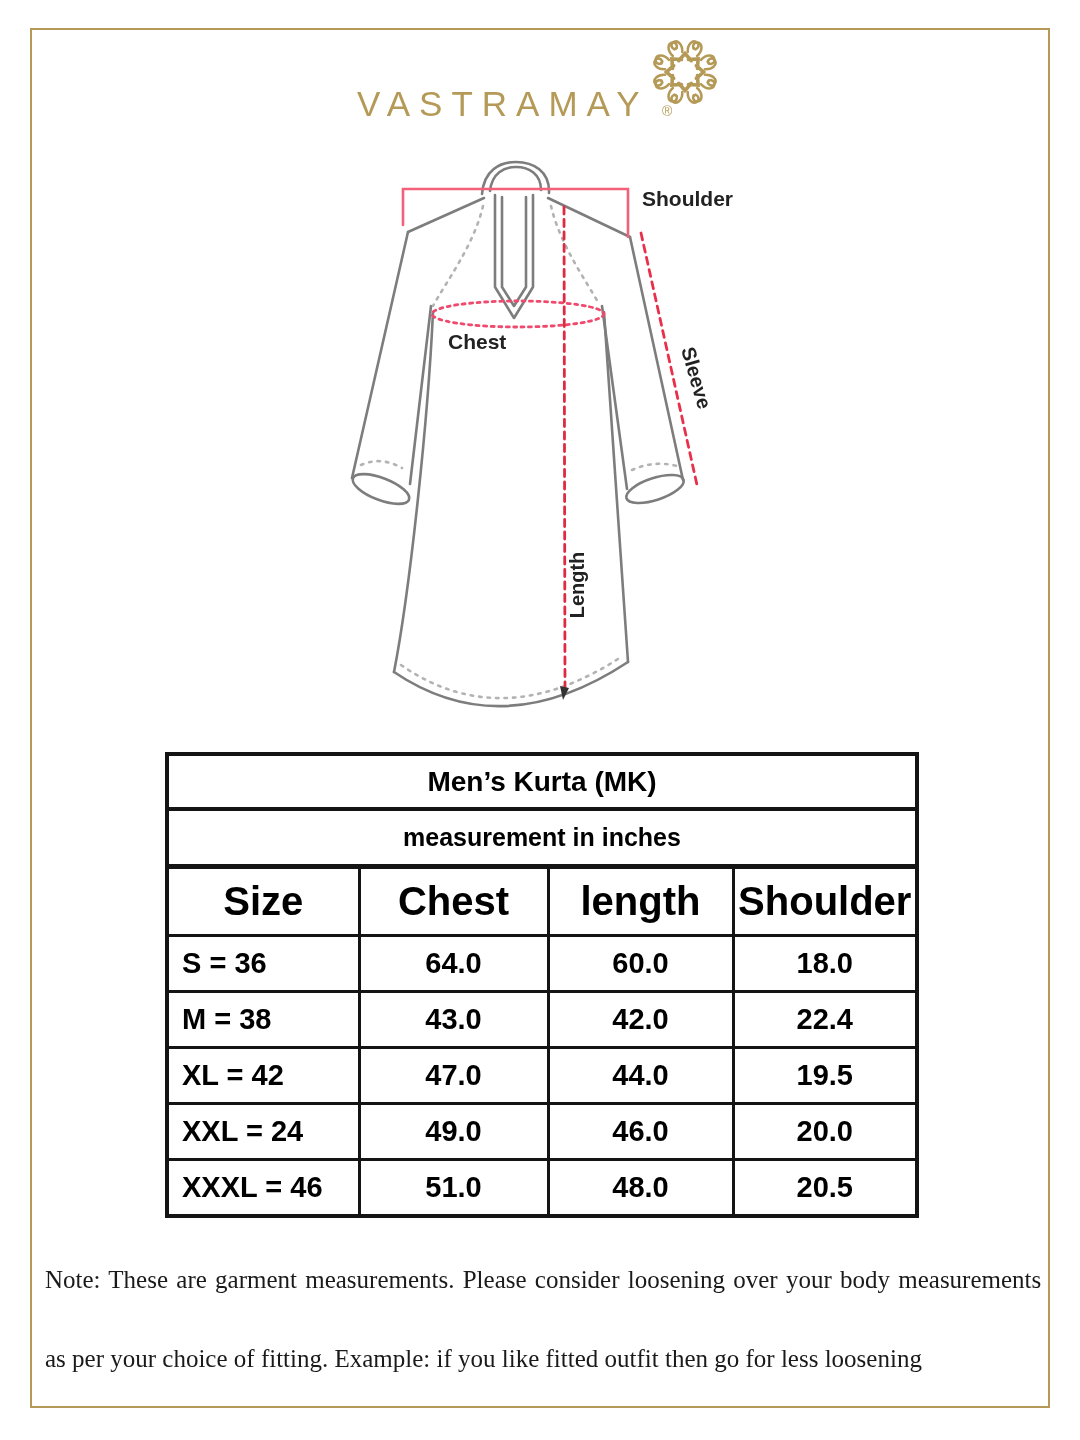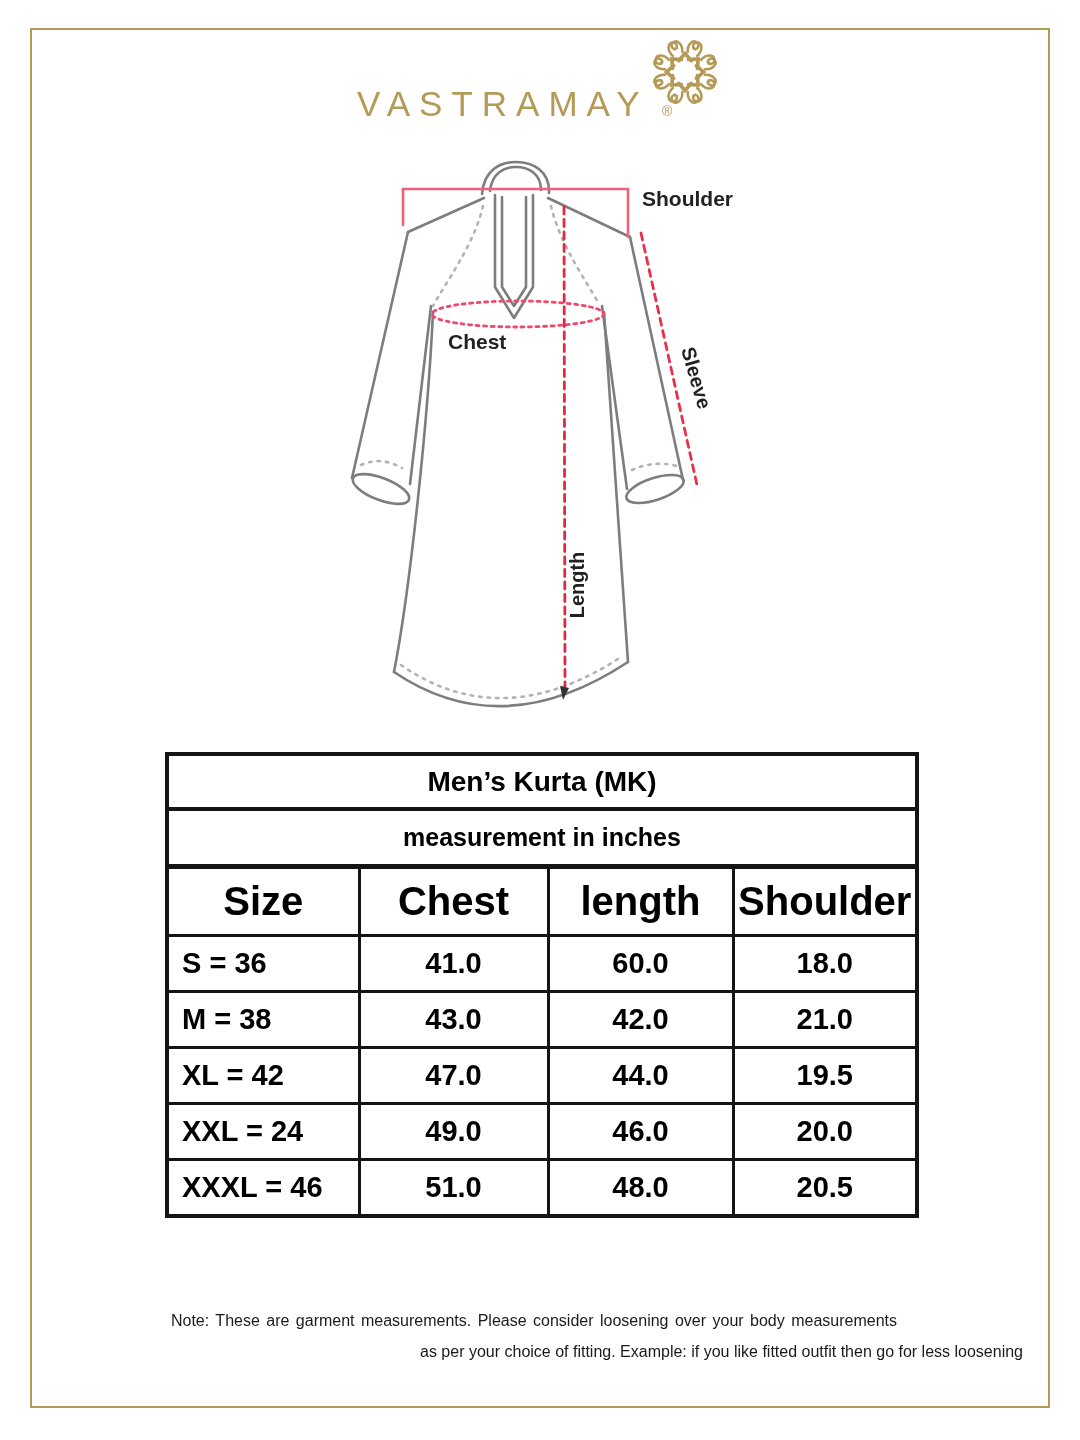--- a/index.html
+++ b/index.html
@@ -37,25 +37,25 @@
     border:4px solid #141414;
   }
   .size-table th, .size-table td { border:3px solid #141414; text-align:center; padding:0; }
   .row-title td    { height:51px; font-size:28px; border-bottom-width:4px; }
   .row-subtitle td { height:53px; font-size:25px; border-bottom-width:5px; }
   .row-header th   { height:65px; font-size:40px; }
   .row-data td     { height:53px; font-size:29px; }
   .row-data td.c-size { text-align:left; padding-left:13px; }
   
   .note {
-    position:absolute; left:45px; top:1305px; width:978px;
-    font-size:16px; line-height:31px; color:#1a1a1a;
+    position:absolute; left:45px; top:1264px; width:978px;
+    font-size:25px; line-height:31px; color:#1a1a1a;font-family:Liberation Serif, serif;
   }
   .note-l1 { text-align:center; white-space:nowrap; word-spacing:2px; }
-  .note-l2 { text-align:right;  white-space:nowrap; }
+  .note-l2 {  white-space:nowrap;margin-top:48px; }
 </style>
 </head>
 <body>
 
 <div class="page">
 
   <div class="frame"></div>
 
   <div>
     <span class="logo-text">VASTRAMAY</span>
@@ -164,29 +164,29 @@
         <td colspan="4">measurement in inches</td>
       </tr>
       <tr class="row-header">
         <th>Size</th>
         <th>Chest</th>
         <th>length</th>
         <th>Shoulder</th>
       </tr>
       <tr class="row-data">
         <td class="c-size">S = 36</td>
-        <td>41.0</td>
+        <td>64.0</td>
         <td>60.0</td>
         <td>18.0</td>
       </tr>
       <tr class="row-data">
         <td class="c-size">M = 38</td>
         <td>43.0</td>
         <td>42.0</td>
-        <td>21.0</td>
+        <td>22.4</td>
       </tr>
       <tr class="row-data">
         <td class="c-size">XL = 42</td>
         <td>47.0</td>
         <td>44.0</td>
         <td>19.5</td>
       </tr>
       <tr class="row-data">
         <td class="c-size">XXL = 24</td>
         <td>49.0</td>

